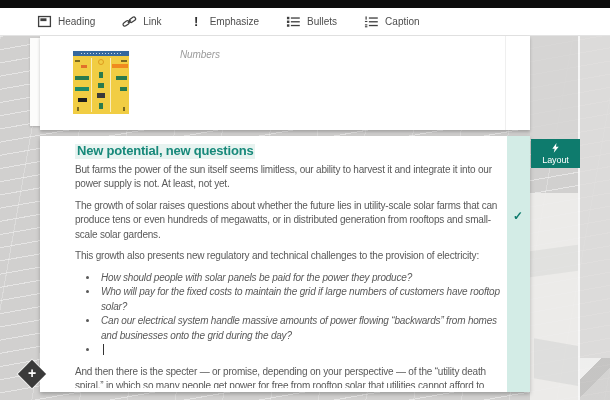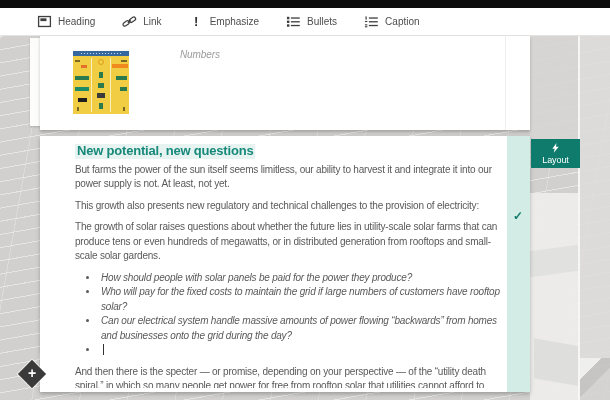--- a/index.html
+++ b/index.html
@@ -176,22 +176,22 @@
         <div class="b" style="right:4px;top:56px;width:2px;height:4px;background:#7a6a20;"></div>
       </div>
       <div class="caption-text">Numbers</div>
       <div class="side-divider"></div>
     </div>
 
     <div class="text-card">
       <div class="content">
         <span class="card-heading">New potential, new questions</span>
         <p>But farms the power of the sun itself seems limitless, our ability to harvest it and integrate it into our power supply is not. At least, not yet.</p>
+        <p>The growth of solar raises questions about whether the future lies in utility-scale solar farms that can produce tens or even hundreds of megawatts, or in distributed generation from rooftops and small-scale solar gardens.</p>
         <p>This growth also presents new regulatory and technical challenges to the provision of electricity:</p>
-        <p>The growth of solar raises questions about whether the future lies in utility-scale solar farms that can produce tens or even hundreds of megawatts, or in distributed generation from rooftops and small-scale solar gardens.</p>
         <ul>
           <li><span>How should people with solar panels be paid for the power they produce?</span></li>
           <li><span>Who will pay for the fixed costs to maintain the grid if large numbers of customers have rooftop solar?</span></li>
           <li><span>Can our electrical system handle massive amounts of power flowing “backwards” from homes and businesses onto the grid during the day?</span></li>
           <li><span></span><span class="caret"></span></li>
         </ul>
         <p>And then there is the specter — or promise, depending on your perspective — of the “utility death spiral,” in which so many people get power for free from rooftop solar that utilities cannot afford to maintain their infrastructure, forcing higher rates on the remaining customers and spurring further flight to solar and other renewables.</p>
       </div>
       <div class="select-strip">
         <div class="select-check">✓</div>

